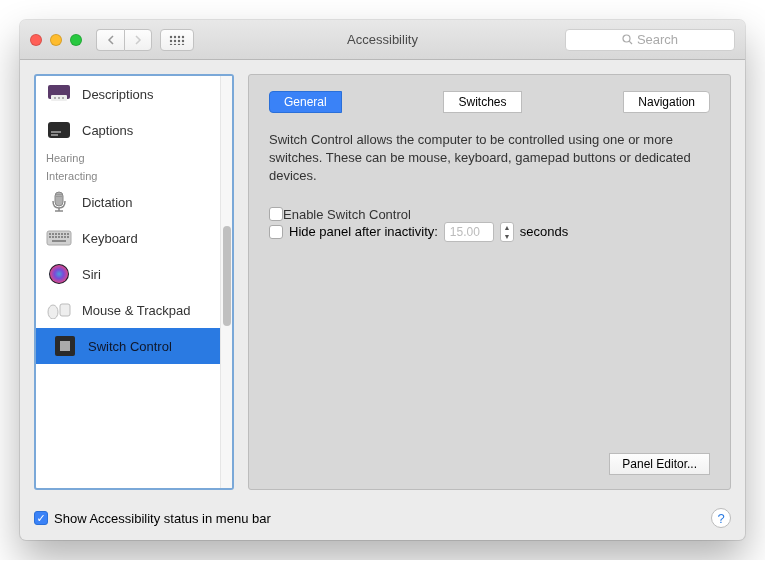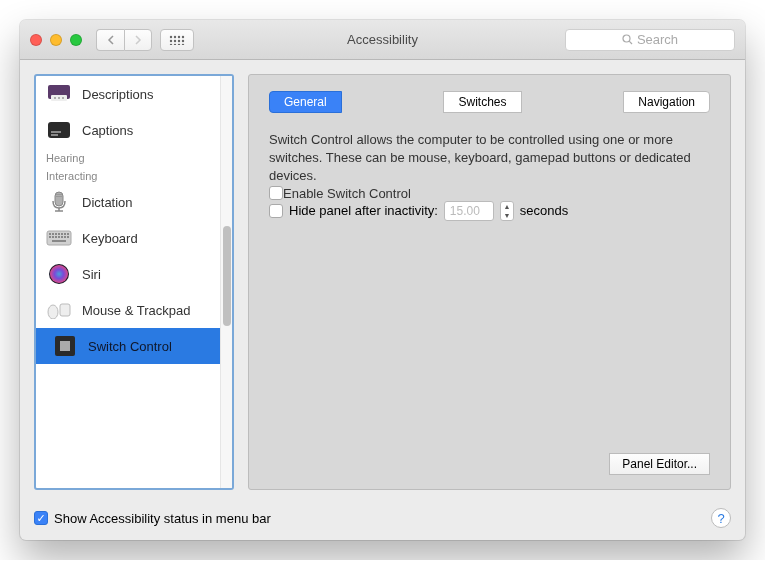--- a/index.html
+++ b/index.html
@@ -101,21 +101,21 @@
 }
 .seg {
   height: 22px; padding: 0 14px;
   background: #fff; border: 1px solid #bcbcbc;
   display: flex; align-items: center; font-size: 12px;
   margin-left: -1px;
 }
 .seg:first-child { border-radius: 4px 0 0 4px; margin-left: 0; }
 .seg:last-child { border-radius: 0 4px 4px 0; }
 .seg.active { background: #3a82f7; color: #fff; border-color: #2a6fd8; }
-.desc { font-size: 13px; color: #333; line-height: 1.4; margin-bottom: 0; }
+.desc { font-size: 13px; color: #333; line-height: 1.4; margin-bottom: 21px; }
 .chkrow { display: flex; align-items: center; font-size: 13px; color: #333; }
 .chkbox { width: 14px; height: 14px; background: #fff; border: 1px solid #aaa; border-radius: 3px; flex-shrink: 0; }
 .chkbox.checked { background: #3a82f7; border-color: #2a6fd8; display: flex; align-items: center; justify-content: center; }
 .chkbox.checked::after { content: "✓"; color: #fff; font-size: 11px; line-height: 1; }
 .inactivityrow { display: flex; align-items: center; gap: 6px; }
 .numfield {
   width: 50px; height: 20px; background: #fff; border: 1px solid #bbb; border-radius: 3px;
   color: #bbb; font-size: 12px; display: flex; align-items: center; padding: 0 5px;
 }
 .stepper { width: 14px; height: 20px; border: 1px solid #bbb; border-radius: 3px; background: #fff; display: flex; flex-direction: column; }

